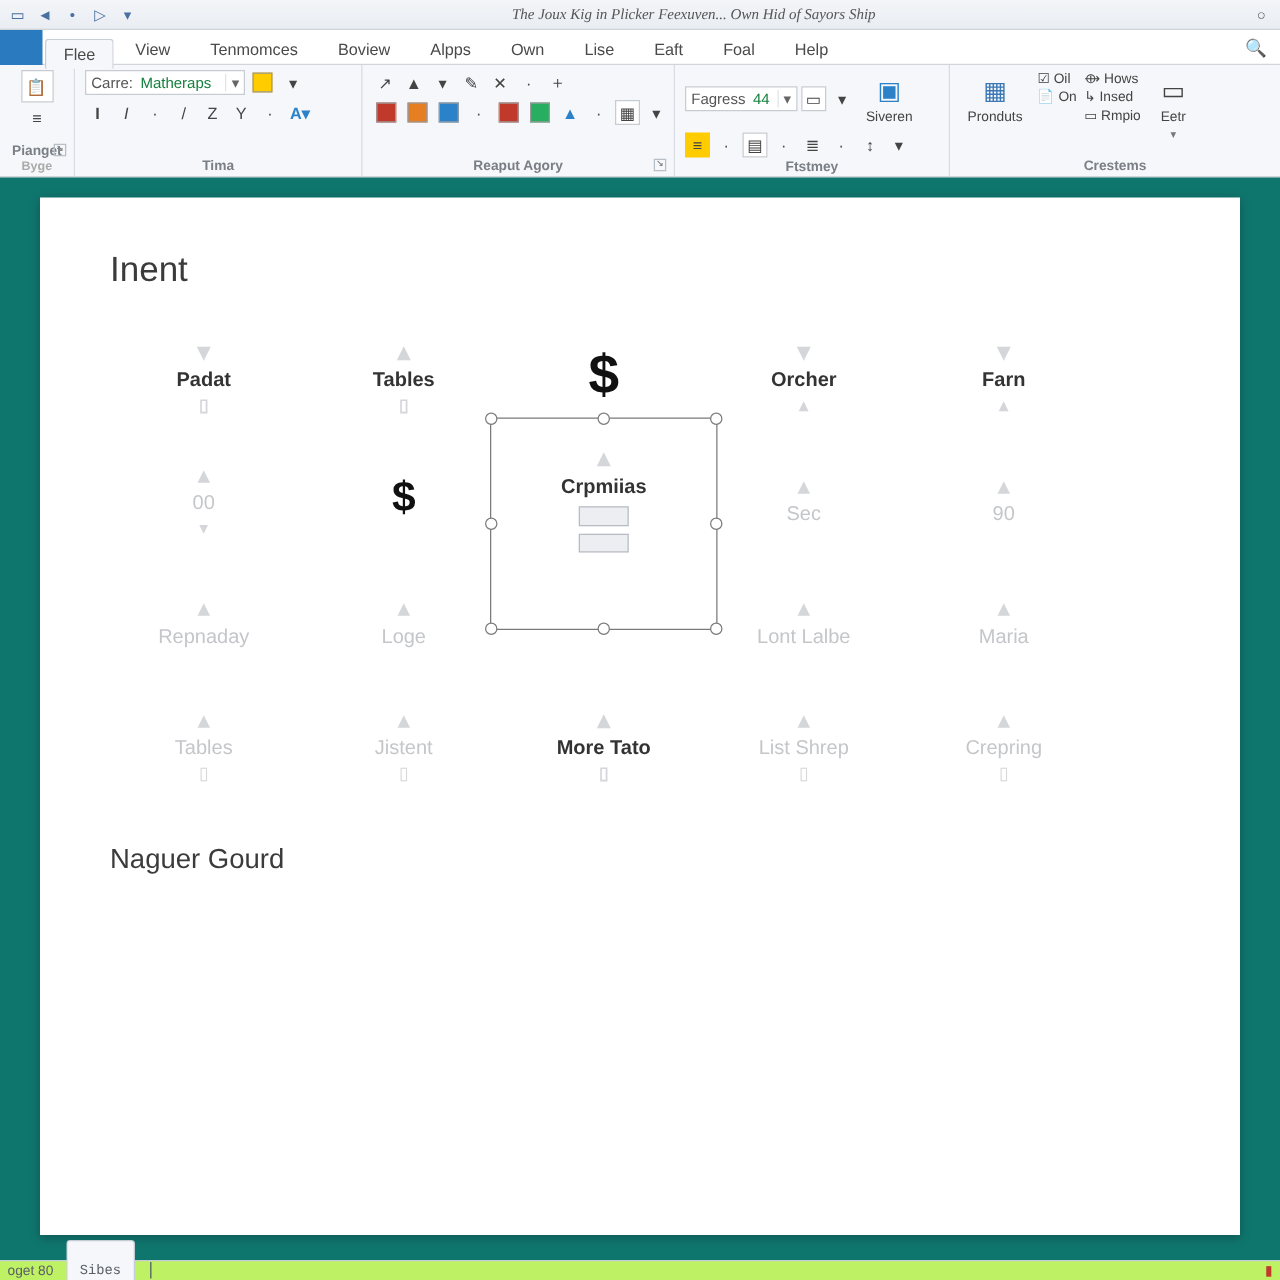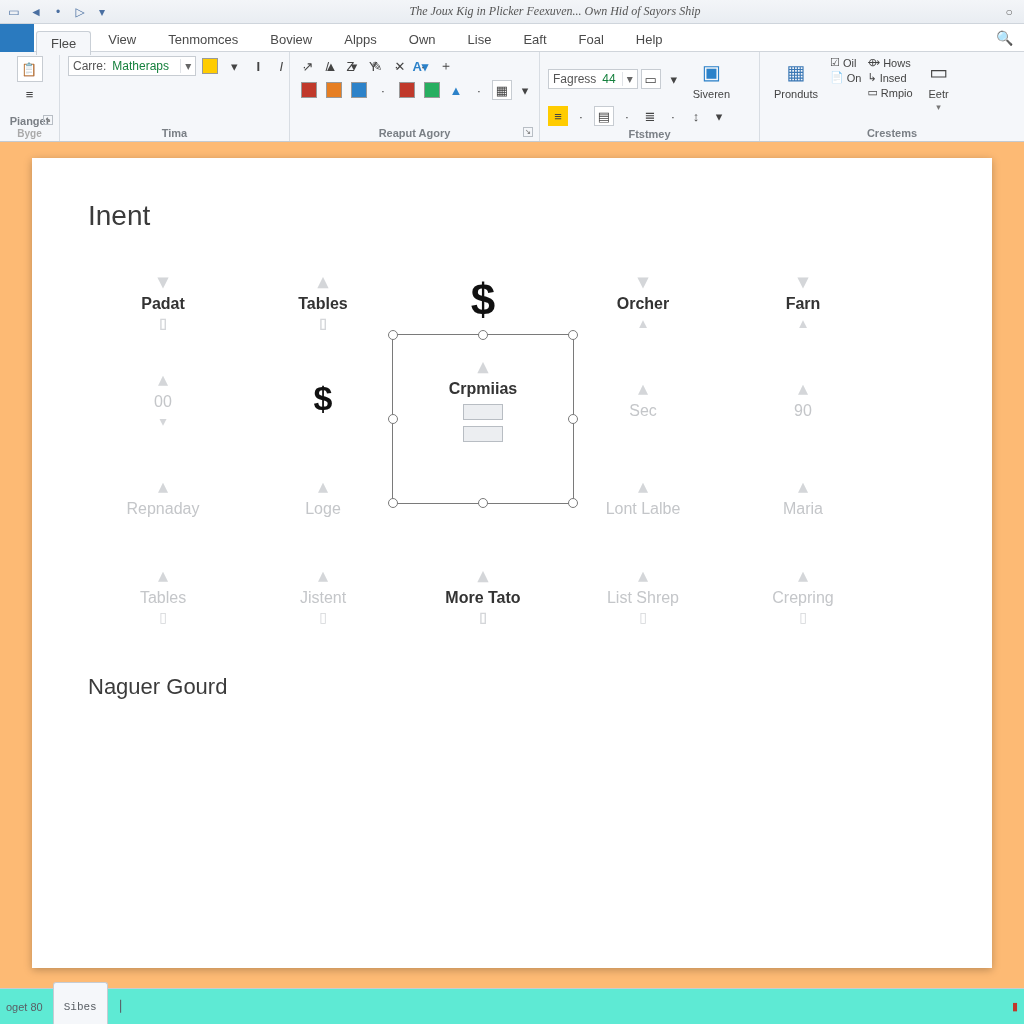--- a/index.html
+++ b/index.html
@@ -37,21 +37,21 @@
   .font-combo .val { padding: 0 6px 0 2px; color: #15803d; min-width: 70px; }
   .font-combo .dd { padding: 0 4px; color: #666; border-left: 1px solid #e0e3e7; }
   .color-sw { width: 16px; height: 16px; border: 1px solid #999; display: inline-block; }
   .swA { background: #ffcc00; }
   .swR { background: #c0392b; }
   .swO { background: #e67e22; }
   .swB { background: #2c82c9; }
   .swG { background: #27ae60; }
 
   
-  .stage { flex: 1; background: #fdba74; overflow: auto; display: flex; justify-content: center; padding: 16px 12px 20px 12px; }
+  .stage { flex: 1; background: #0f766e; overflow: auto; display: flex; justify-content: center; padding: 16px 12px 20px 12px; }
   .page { width: 960px; min-height: 810px; background: #fff; box-shadow: 0 2px 8px rgba(0,0,0,.25); padding: 42px 56px; }
   .h1 { font-size: 28px; color: #3b3b3b; margin-bottom: 24px; font-weight: 400; }
   .h2 { font-size: 22px; color: #3b3b3b; margin-top: 36px; font-weight: 400; }
 
   .grid { display: grid; grid-template-columns: repeat(5, 150px); grid-auto-rows: 88px; justify-content: start; gap: 10px 10px; }
   .cell { display: flex; flex-direction: column; align-items: center; justify-content: center; font-size: 16px; color: #c4c6c9; }
   .cell .ic { font-size: 20px; color: #d4d6d9; margin-bottom: 2px; }
   .cell.strong { color: #333; font-weight: 600; }
   .cell.dollar { font-size: 44px; color: #111; font-weight: 700; font-family: Georgia, serif; }
   .cell.dollar-sm { font-size: 34px; color: #111; font-weight: 700; font-family: Georgia, serif; }
@@ -61,21 +61,21 @@
   .selwrap { position: relative; }
   .selframe { position: absolute; left: -16px; right: -16px; top: -20px; bottom: -62px; border: 1px solid #7a7a7a; }
   .handle { position: absolute; width: 10px; height: 10px; background: #fff; border: 1px solid #7a7a7a; border-radius: 50%; }
   .h-tl { left: -5px; top: -5px; } .h-tr { right: -5px; top: -5px; }
   .h-bl { left: -5px; bottom: -5px; } .h-br { right: -5px; bottom: -5px; }
   .h-t { left: 50%; top: -5px; margin-left: -5px; } .h-b { left: 50%; bottom: -5px; margin-left: -5px; }
   .h-l { left: -5px; top: 50%; margin-top: -5px; } .h-r { right: -5px; top: 50%; margin-top: -5px; }
   .selwrap .mini { width: 40px; height: 24px; background: #eceef1; border: 1px solid #b8bdc3; margin-top: 6px; }
 
   
-  .status { height: 36px; background: #5eead4; border-top: 1px solid #c6ccd3; display: flex; align-items: center; font-size: 11px; color: #5a5f65; padding: 0 6px; gap: 10px; }
+  .status { height: 16px; background: #bef264; border-top: 1px solid #c6ccd3; display: flex; align-items: center; font-size: 11px; color: #5a5f65; padding: 0 6px; gap: 10px; }
   .status .tab-s { padding: 18px 10px; border: 1px solid #c6ccd3; border-bottom: none; background: #f5f7fa; border-radius: 3px 3px 0 0; font-family: Liberation Mono, monospace; }
   .status .spacer { flex: 1; }
 </style>
 </head>
 <body>
 <div class="app">
 
 <div class="titlebar">
   <div class="qat">
     <span class="qbtn">▭</span>
@@ -109,21 +109,21 @@
     <div class="rg-body" style="flex-direction:column;gap:2px;align-items:center">
       <div class="rbtn" style="width:26px;height:26px;background:#fff;border:1px solid #c7ccd2">📋</div>
       <div class="row">
         <div class="rbtn">≡</div>
       </div>
     </div>
     <div class="rg-label"><span>Pianget</span><br><span style="font-size:10px;color:#aaa">Byge</span><span class="launcher">↘</span></div>
   </div>
 
   <div class="ribbon-group" style="width:230px">
-    <div class="rg-body" style="gap:4px">
+    <div class="rg-body" style="flex-direction:column;gap:4px">
       <div class="row">
         <div class="font-combo">
           <span class="lab">Carre:</span>
           <span class="val">Matheraps</span>
           <span class="dd">▾</span>
         </div>
         <span class="rbtn">
               <span class="color-sw swA"></span>
             </span>
         <span class="rbtn">▾</span>

